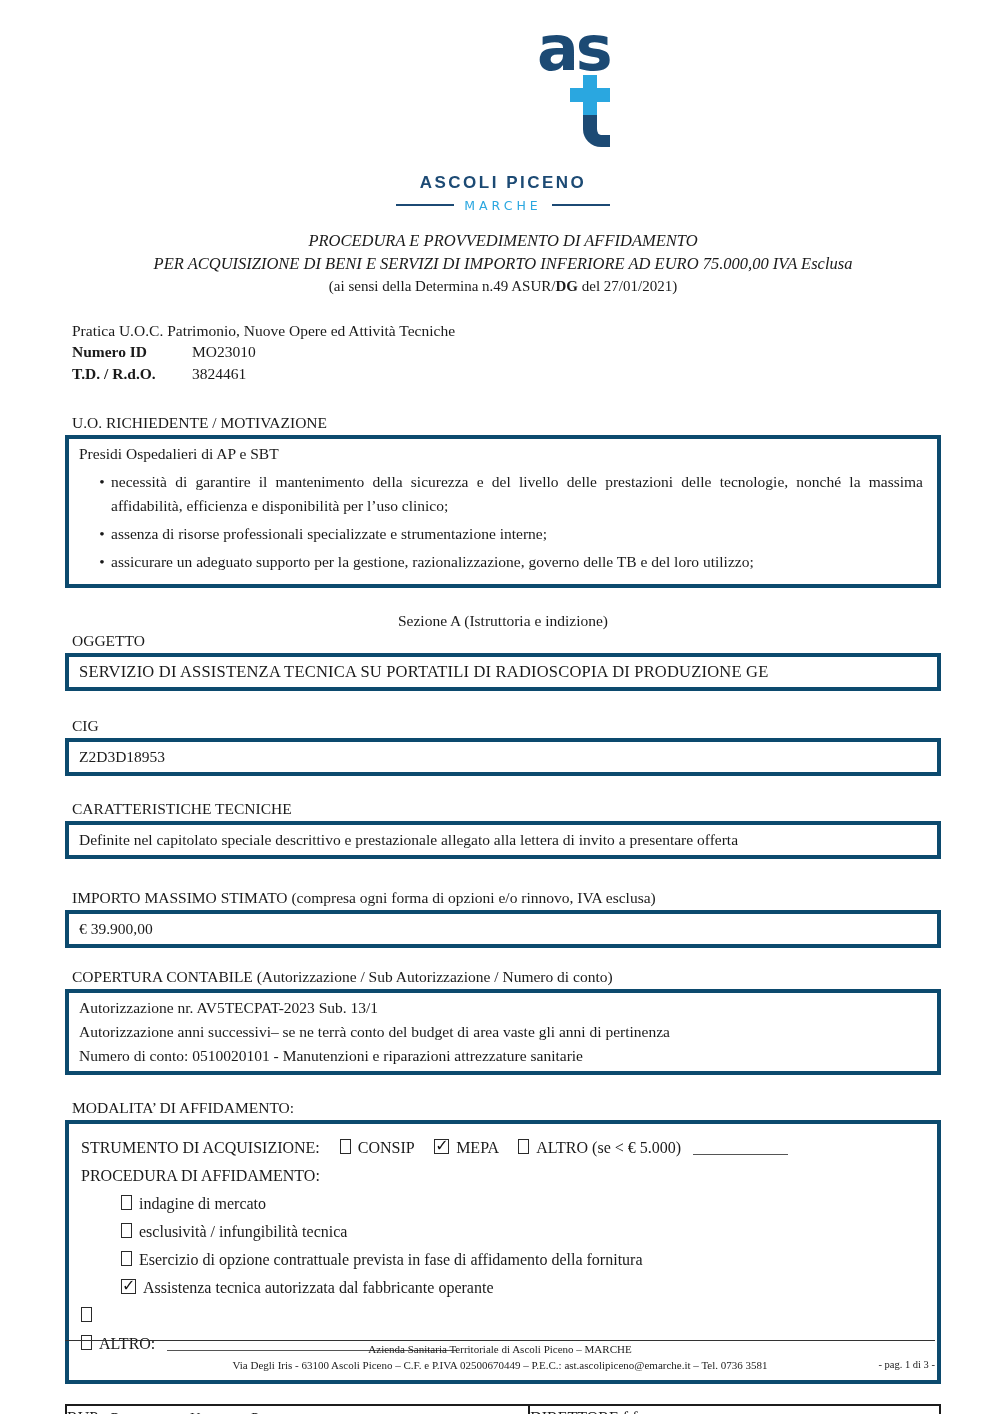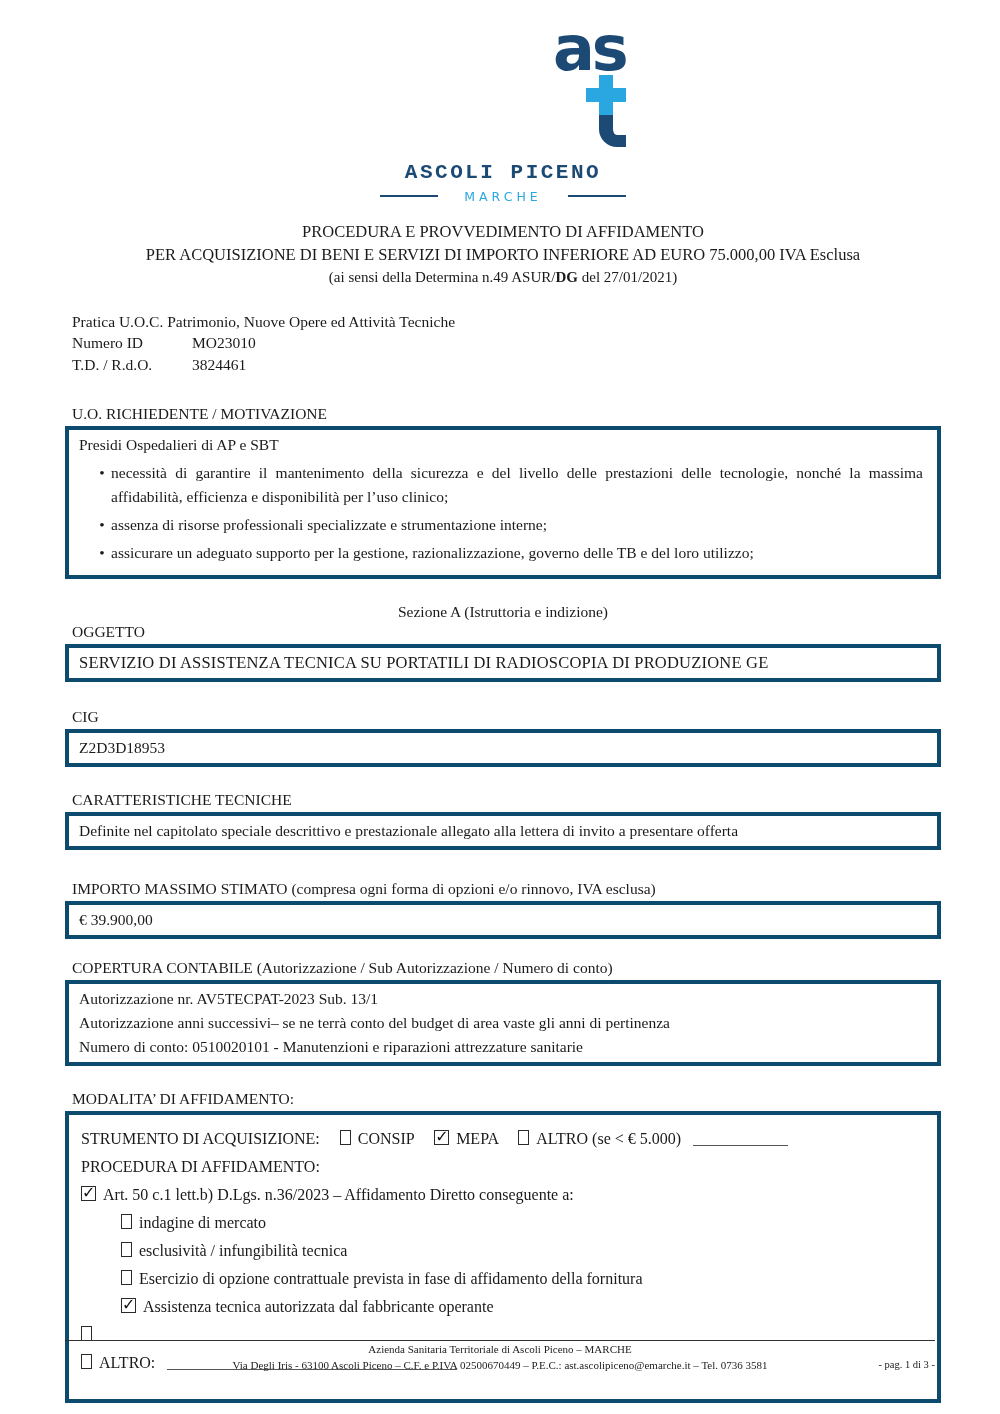--- a/index.html
+++ b/index.html
@@ -20,39 +20,39 @@
   }
   .t-block{ position:relative; display:inline-block; width:46px; height:74px; margin-left:4px; }
   .t-plus-v{ position:absolute; left:19px; top:0; width:14px; height:40px; background:var(--lblue); }
   .t-plus-h{ position:absolute; left:6px; top:13px; width:40px; height:14px; background:var(--lblue); }
   .t-hook{
     position:absolute; left:19px; top:40px; width:27px; height:32px; box-sizing:border-box;
     border-left:14px solid var(--navy); border-bottom:12px solid var(--navy);
     border-bottom-left-radius:18px;
   }
   .logo-city{
-    font-family:Liberation Mono, monospace; font-weight:bold; font-size:21px;
-    letter-spacing:2.5px; color:var(--navy); margin-top:12px;
-  }
-  .logo-region-row{ display:flex; align-items:center; justify-content:center; margin-top:5px;gap:16px; }
+    font-family:Liberation Sans, sans-serif; font-weight:bold; font-size:17px;
+    letter-spacing:2.5px; color:var(--navy); margin-top:24px;
+  }
+  .logo-region-row{ display:flex; align-items:center; justify-content:center; margin-top:5px; }
   .logo-line{ width:58px; height:2px; background:var(--navy); }
   .logo-region{
     font-family:"DejaVu Sans",sans-serif; font-size:12.5px; letter-spacing:4px;
     color:var(--lblue); margin:0 10px; font-weight:500;
   }
 
   
   .title{ text-align:center; margin-top:16px; line-height:23px; }
-  .title .t1,.title .t2{ font-size:16.5px; }
+  .title .t1,.title .t2{ font-size:16.5px;font-style:italic; }
   .title .t3{ font-size:15px; }
   .title b{ font-weight:bold; }
 
   
   .pratica{ margin-top:22px; padding-left:7px; font-size:15.5px; line-height:21.5px; }
-  .pratica .lbl{ display:inline-block; min-width:120px; }
+  .pratica .lbl{ display:inline-block; min-width:120px;font-weight:bold; }
 
   
   .sect-head{ padding-left:7px; font-size:15.5px; }
   .box{
     border:4px solid #0c4a6e; padding:3px 10px; font-size:15.5px; line-height:24px;
   } .mt30{margin-top:30px;} .mt26{margin-top:26px;}
   .mt24{margin-top:24px;} .mt20{margin-top:20px;} .mt4{margin-top:3px;}
 
   .center-line{ text-align:center; font-size:15.5px; margin-top:24px; }
 
@@ -180,23 +180,20 @@
         <span>STRUMENTO DI ACQUISIZIONE:</span>
         <span class="gap-l"></span>
         <span class="cb"></span><span>CONSIP</span>
         <span class="gap-l"></span>
         <span class="cb checked"></span><span>MEPA</span>
         <span class="gap-l"></span>
         <span class="cb"></span><span>ALTRO (se &lt; € 5.000)</span>
         <span class="blank w95"></span>
       </div>
       <div class="mline">PROCEDURA DI AFFIDAMENTO:</div>
-      <div class="mline">
-        <span class="cb checked"></span><span>Art. 50 c.1 lett.b) D.Lgs. n.36/2023 – Affidamento Diretto conseguente a:</span>
-      </div>
       <div class="mline indent">
         <span class="cb"></span><span>indagine di mercato</span>
       </div>
       <div class="mline indent">
         <span class="cb"></span><span>esclusività / infungibilità tecnica</span>
       </div>
       <div class="mline indent">
         <span class="cb"></span><span>Esercizio di opzione contrattuale prevista in fase di affidamento della fornitura</span>
       </div>
       <div class="mline indent">

